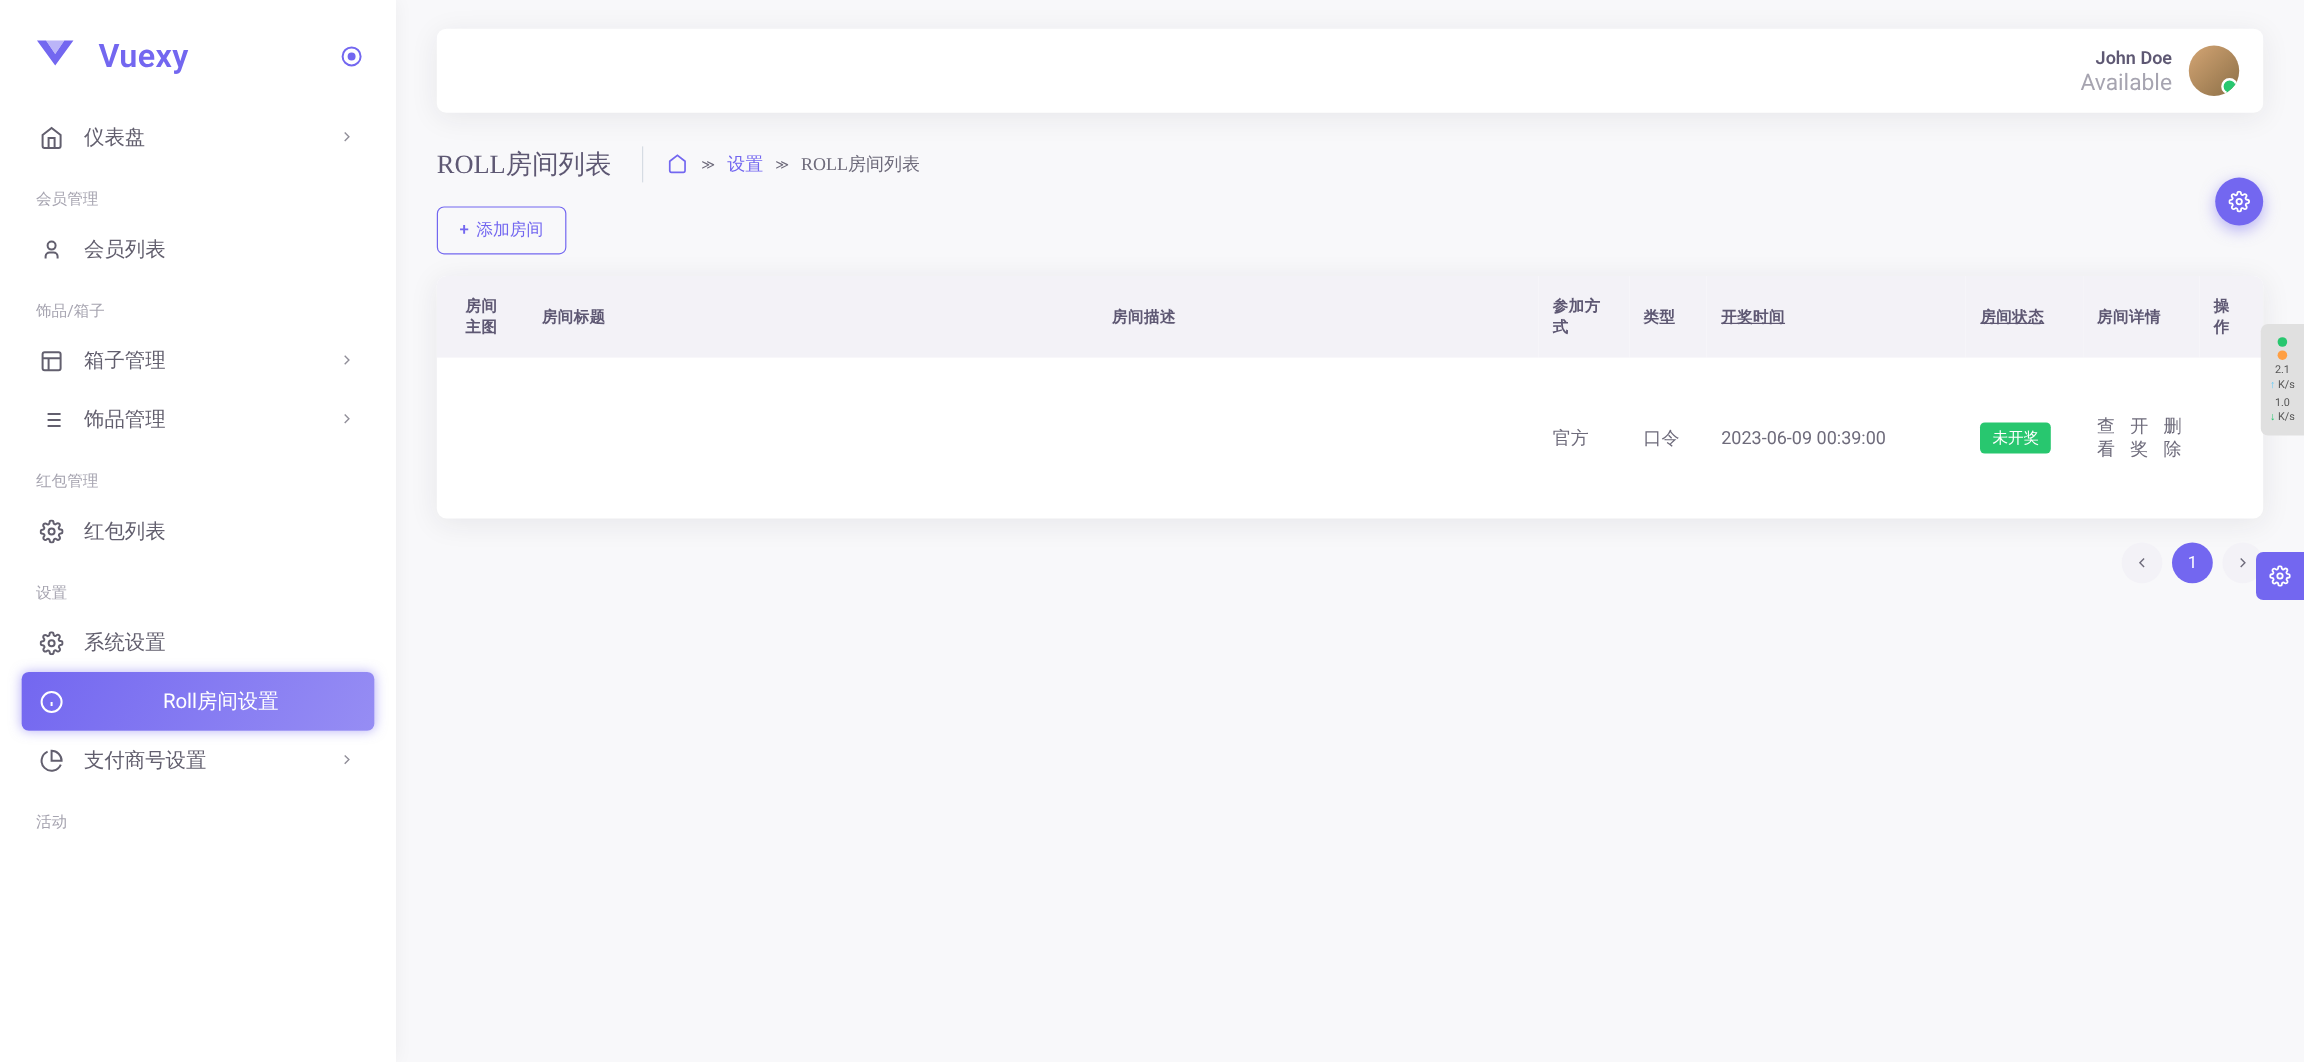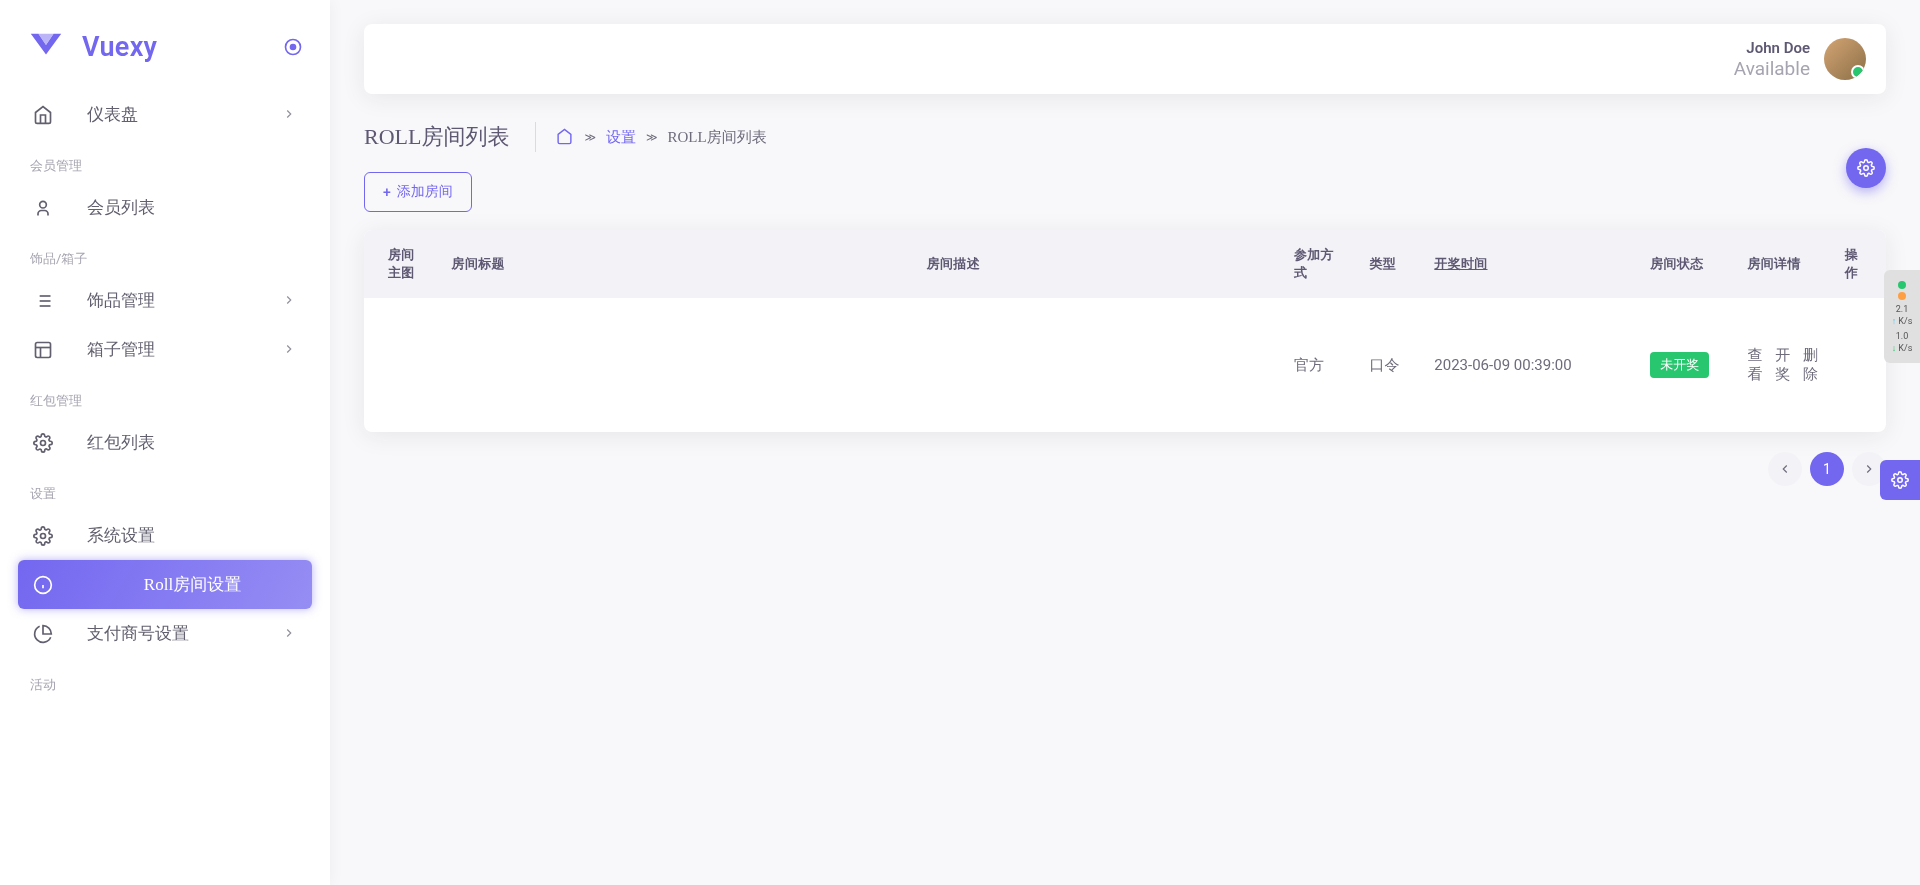--- a/index.html
+++ b/index.html
@@ -6,21 +6,21 @@
     body { font-family: -apple-system, BlinkMacSystemFont, "Segoe UI", Roboto, sans-serif; background: #f8f8fa; color: #6e6b7b; font-size: 14px; width: 1920px; height: 885px; overflow: hidden; display: flex; }
     
     
     .sidebar { width: 330px; background: #fff; height: 100vh; overflow-y: auto; padding: 20px 18px; flex-shrink: 0; box-shadow: 0 0 15px rgba(0,0,0,0.05); }
     .brand { display: flex; align-items: center; gap: 16px; padding: 8px 8px 24px; justify-content: space-between; }
     .brand-left { display: flex; align-items: center; gap: 16px; }
     .brand-logo { width: 40px; height: 38px; }
     .brand-name { font-size: 27px; font-weight: 600; color: #7367f0; letter-spacing: 0.3px; }
     .collapse-btn { width: 22px; height: 22px; display: flex; align-items: center; justify-content: center; }
     .nav-section-title { font-size: 13px; color: #a6a4b0; padding: 10px 12px 8px; margin-top: 8px; }
-    .nav-item { display: flex; align-items: center; padding: 13px 14px; border-radius: 6px; cursor: pointer; gap: 33px; font-size: 17px; color: #625f6e; font-family: Liberation Serif, serif; }
+    .nav-item { display: flex; align-items: center; padding: 13px 14px; border-radius: 6px; cursor: pointer; gap: 16px; font-size: 17px; color: #625f6e; }
     .nav-item.active { background: linear-gradient(118deg, #7367f0, rgba(115,103,240,0.75)); color: #fff; box-shadow: 0 0 10px rgba(115,103,240,0.5); text-align: center; }
     .nav-item .icon { width: 22px; height: 22px; display: flex; align-items: center; justify-content: center; flex-shrink: 0; }
     .nav-item .label { flex: 1; }
     .nav-item .chevron { width: 16px; height: 16px; opacity: 0.7; }
     
     
     .main { flex: 1; padding: 24px 34px; height: 100vh; overflow-y: auto; position: relative; }
     .navbar { background: #fff; border-radius: 8px; padding: 14px 20px; display: flex; align-items: center; justify-content: flex-end; box-shadow: 0 4px 24px rgba(34,41,47,0.08); }
     .user-info { display: flex; align-items: center; gap: 14px; }
     .user-text { text-align: right; }
@@ -47,21 +47,21 @@
     th { font-weight: 700; color: #5e5873; text-transform: uppercase; letter-spacing: 0.3px; background: #f3f2f7; font-size: 13px; }
     td { font-size: 15px; color: #6e6b7b; padding: 48px 12px; }
     th:first-child, td:first-child { padding-left: 24px; }
     th:last-child, td:last-child { padding-right: 24px; }
     .col-img { width: 70px; }
     .col-title { width: 440px; }
     .col-desc { width: 340px; }
     .col-method { width: 70px; }
     .col-type { width: 60px; }
     .col-time { width: 200px; text-decoration: underline; }
-    .col-status { width: 90px; }
+    .col-status { width: 90px; text-decoration: underline; }
     .col-details { width: 90px; }
     .col-actions { width: 40px; }
     .badge-green { display: inline-block; padding: 4px 10px; background: #28c76f; color: #fff; border-radius: 4px; font-size: 13px; }
     .action-links { display: flex; gap: 10px; font-size: 15px; color: #6e6b7b; font-family: Liberation Serif, serif; }
     .action-links span { cursor: pointer; }
     
     .pagination { display: flex; justify-content: flex-end; gap: 8px; margin-top: 20px; align-items: center; }
     .page-btn { width: 34px; height: 34px; border-radius: 50%; display: flex; align-items: center; justify-content: center; background: #f3f2f7; color: #6e6b7b; cursor: pointer; font-size: 14px; }
     .page-btn.active { background: #7367f0; color: #fff; }
     
@@ -118,44 +118,44 @@
           <path d="M6 21v-2a4 4 0 014-4h4a4 4 0 014 4v2"></path>
         </svg>
       </span>
     <span class="label">会员列表</span>
   </div>
 
   <div class="nav-section-title">饰品/箱子</div>
   <div class="nav-item">
     <span class="icon">
         <svg width="20" height="20" viewBox="0 0 24 24" fill="none" stroke="currentColor" stroke-width="2">
+          <rect x="3" y="3" width="18" height="18" rx="2"></rect>
+          <line x1="3" y1="9" x2="21" y2="9"></line>
+          <line x1="9" y1="21" x2="9" y2="9"></line>
+        </svg>
+      </span>
+    <span class="label">箱子管理</span>
+    <span class="chevron">
+        <svg width="14" height="14" viewBox="0 0 24 24" fill="none" stroke="currentColor" stroke-width="2">
+          <polyline points="9 18 15 12 9 6"></polyline>
+        </svg>
+      </span>
+  </div>
+  <div class="nav-item">
+    <span class="icon">
+        <svg width="20" height="20" viewBox="0 0 24 24" fill="none" stroke="currentColor" stroke-width="2">
           <line x1="8" y1="6" x2="21" y2="6"></line>
           <line x1="8" y1="12" x2="21" y2="12"></line>
           <line x1="8" y1="18" x2="21" y2="18"></line>
           <line x1="3" y1="6" x2="3.01" y2="6"></line>
           <line x1="3" y1="12" x2="3.01" y2="12"></line>
           <line x1="3" y1="18" x2="3.01" y2="18"></line>
         </svg>
       </span>
     <span class="label">饰品管理</span>
-    <span class="chevron">
-        <svg width="14" height="14" viewBox="0 0 24 24" fill="none" stroke="currentColor" stroke-width="2">
-          <polyline points="9 18 15 12 9 6"></polyline>
-        </svg>
-      </span>
-  </div>
-  <div class="nav-item">
-    <span class="icon">
-        <svg width="20" height="20" viewBox="0 0 24 24" fill="none" stroke="currentColor" stroke-width="2">
-          <rect x="3" y="3" width="18" height="18" rx="2"></rect>
-          <line x1="3" y1="9" x2="21" y2="9"></line>
-          <line x1="9" y1="21" x2="9" y2="9"></line>
-        </svg>
-      </span>
-    <span class="label">箱子管理</span>
     <span class="chevron">
         <svg width="14" height="14" viewBox="0 0 24 24" fill="none" stroke="currentColor" stroke-width="2">
           <polyline points="9 18 15 12 9 6"></polyline>
         </svg>
       </span>
   </div>
 
   <div class="nav-section-title">红包管理</div>
   <div class="nav-item">
     <span class="icon">

